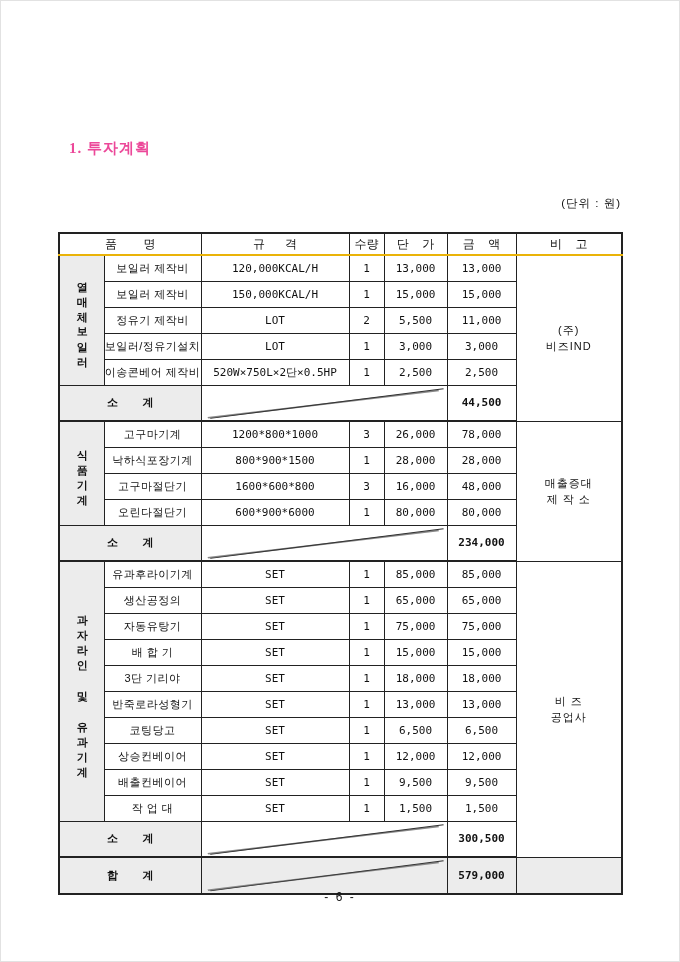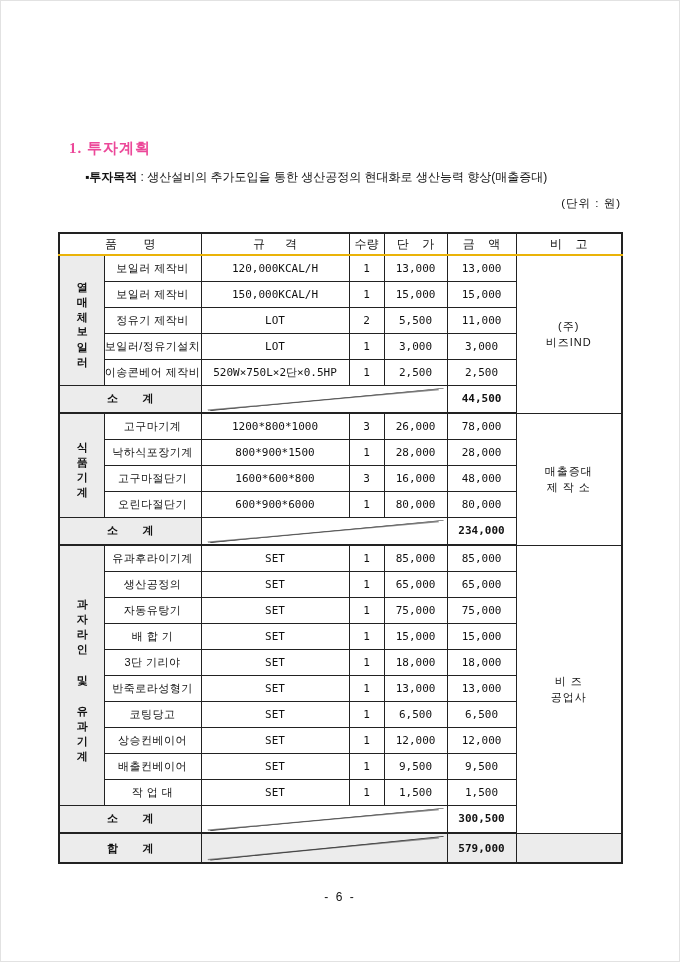--- a/index.html
+++ b/index.html
@@ -27,23 +27,23 @@
     position:absolute; left:57px; top:231px;
     border-collapse:collapse; table-layout:fixed; width:563px;
     border:2px solid #222;
   }
   table.inv td {
     border:1px solid #222; text-align:center; vertical-align:middle;
     font-size:11px; overflow:hidden; padding:0;
   }
   tr.hrow td { border-bottom:2px solid #eab308; height:22px; font-size:12px; white-space:pre; background:#fff; }
   tr.item { height:26px; }
-  tr.sub  { height:28px; }
+  tr.sub  { height:36px; }
   tr.sub td { border-bottom:2px solid #222; }
-  tr.total { height:30px; }
+  tr.total { height:37px; }
   tr.total td { background:#ececec; }
 
   td.g {
     background:#ececec; font-weight:bold; font-size:12px;
   }
   td.g span {
     writing-mode:vertical-rl; text-orientation:upright;
     letter-spacing:4px; line-height:1; display:inline-block; white-space:pre;
   }
   td.nm { font-size:11px; letter-spacing:0.5px; }
@@ -62,21 +62,20 @@
   .page-number { position:absolute; left:0; top:889px; width:100%; text-align:center; font-size:12px; letter-spacing:2px; }
 </style>
 </head>
 <body>
 
 <div class="page">
 
   <div class="section-title">1. 투자계획</div>
 
   <div class="bullets">
-    <div class="bullet-line"><span class="b-label">▪투자목적</span><span> : 생산설비의 추가도입을 통한 생산공정의 현대화로 생산능력 향상(매출증대)</span></div>
   </div>
 
   <div class="unit-note">(단위 : 원)</div>
 
   <table class="inv">
     <colgroup>
       <col style="width:45px">
         <col style="width:97px">
         <col style="width:148px">
       <col style="width:35px">

